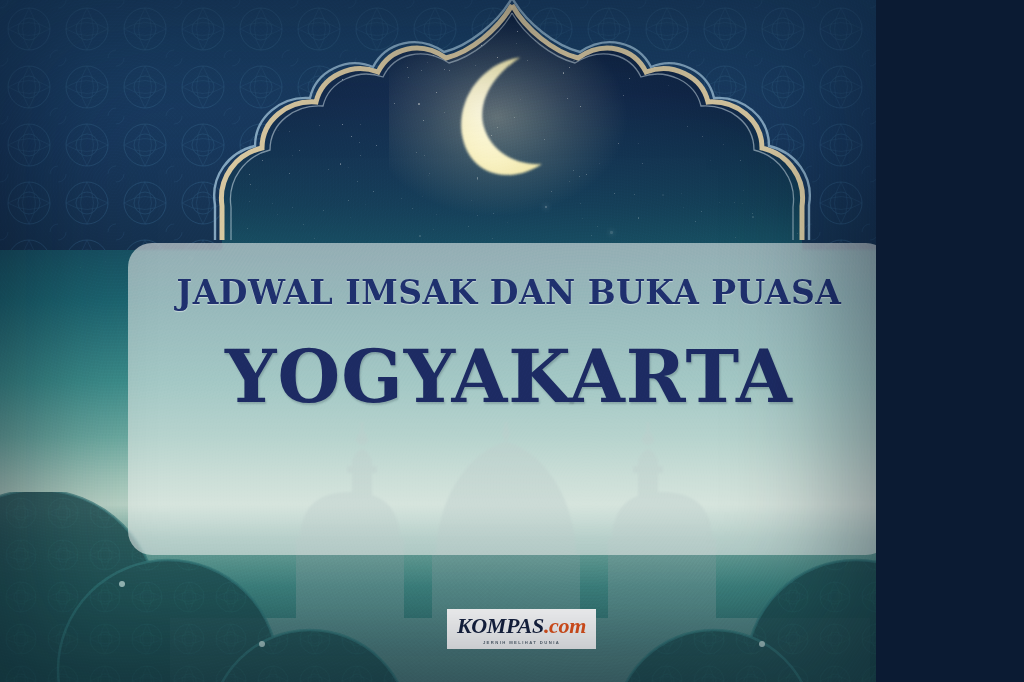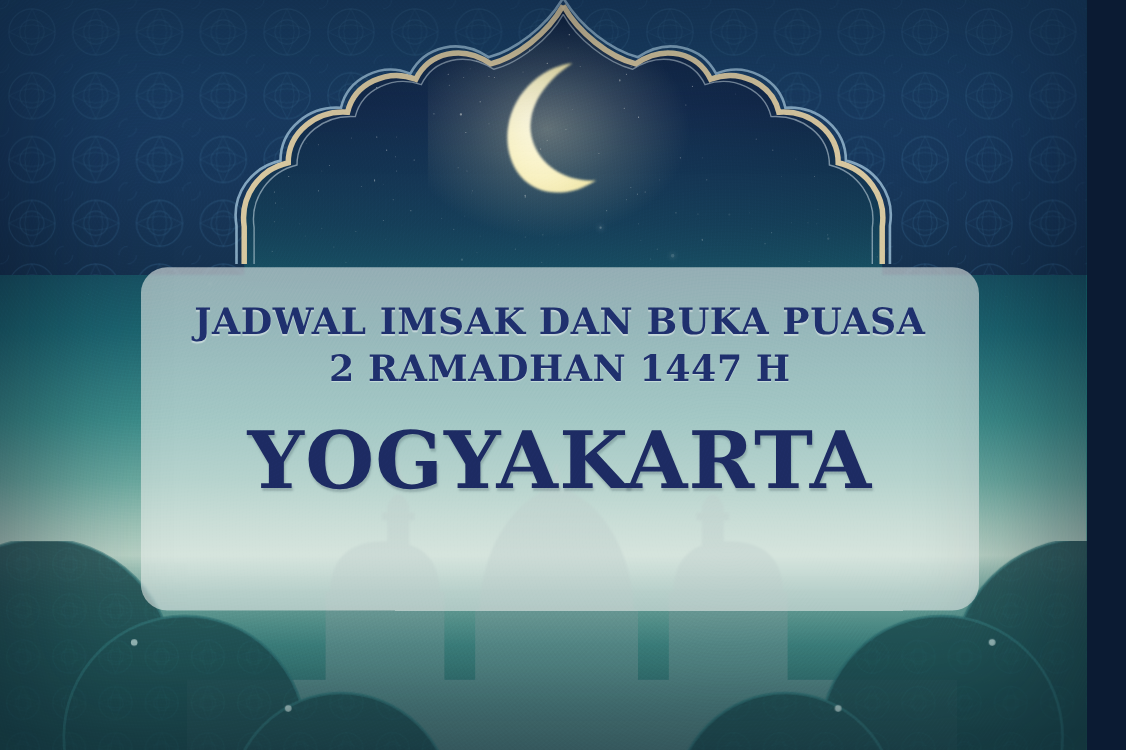--- a/index.html
+++ b/index.html
@@ -1,21 +1,21 @@
 <!DOCTYPE html>
 <html><head>
 <meta charset="utf-8">
 <style>
   * { margin:0; padding:0; box-sizing:border-box; }
   html,body { width:1024px; height:682px; overflow:hidden; background:#0b1b33; }
   body { font-family:"Liberation Sans", sans-serif; }
 
   #poster {
     position:relative;
-    width:988px; height:682px;
+    width:876px; height:682px;
     overflow:hidden;
     background:#14b8a6;
   }
 
   
   .sky {
     position:absolute; inset:0;
     background:
       radial-gradient(ellipse 70% 45% at 50% 12%, rgba(30,60,100,0.55) 0%, rgba(10,25,48,0) 72%),
       linear-gradient(180deg,
@@ -665,20 +665,23 @@
       <circle cx="310" cy="238" r="100" fill="#1d4c50"></circle>
       <circle cx="310" cy="238" r="100" fill="url(#scallopFill)"></circle>
       <circle cx="310" cy="238" r="100" fill="none" stroke="#2d7073" stroke-width="2.5" opacity=".75"></circle>
       <circle cx="122" cy="92" r="3" fill="#cfe6e2" opacity=".8"></circle>
       <circle cx="262" cy="152" r="3" fill="#cfe6e2" opacity=".8"></circle>
     </g>
   </svg>
 
   <div id="panel">
     <div class="hl" id="line1">JADWAL IMSAK DAN BUKA PUASA</div>
-    <div class="hl" id="line2">2 RAMADHAN 1447 H</div>
     <div id="city">YOGYAKARTA</div>
   </div>
 
+  <div id="logo">
+    <div class="logo-main"><span class="logo-kompas">KOMPAS</span><span class="logo-dotcom">.com</span></div>
+    <div class="logo-tag">JERNIH MELIHAT DUNIA</div>
+  </div>
 
   <div class="grain"></div>
   <div class="vignette"></div>
 </div>
 
 </body></html>

